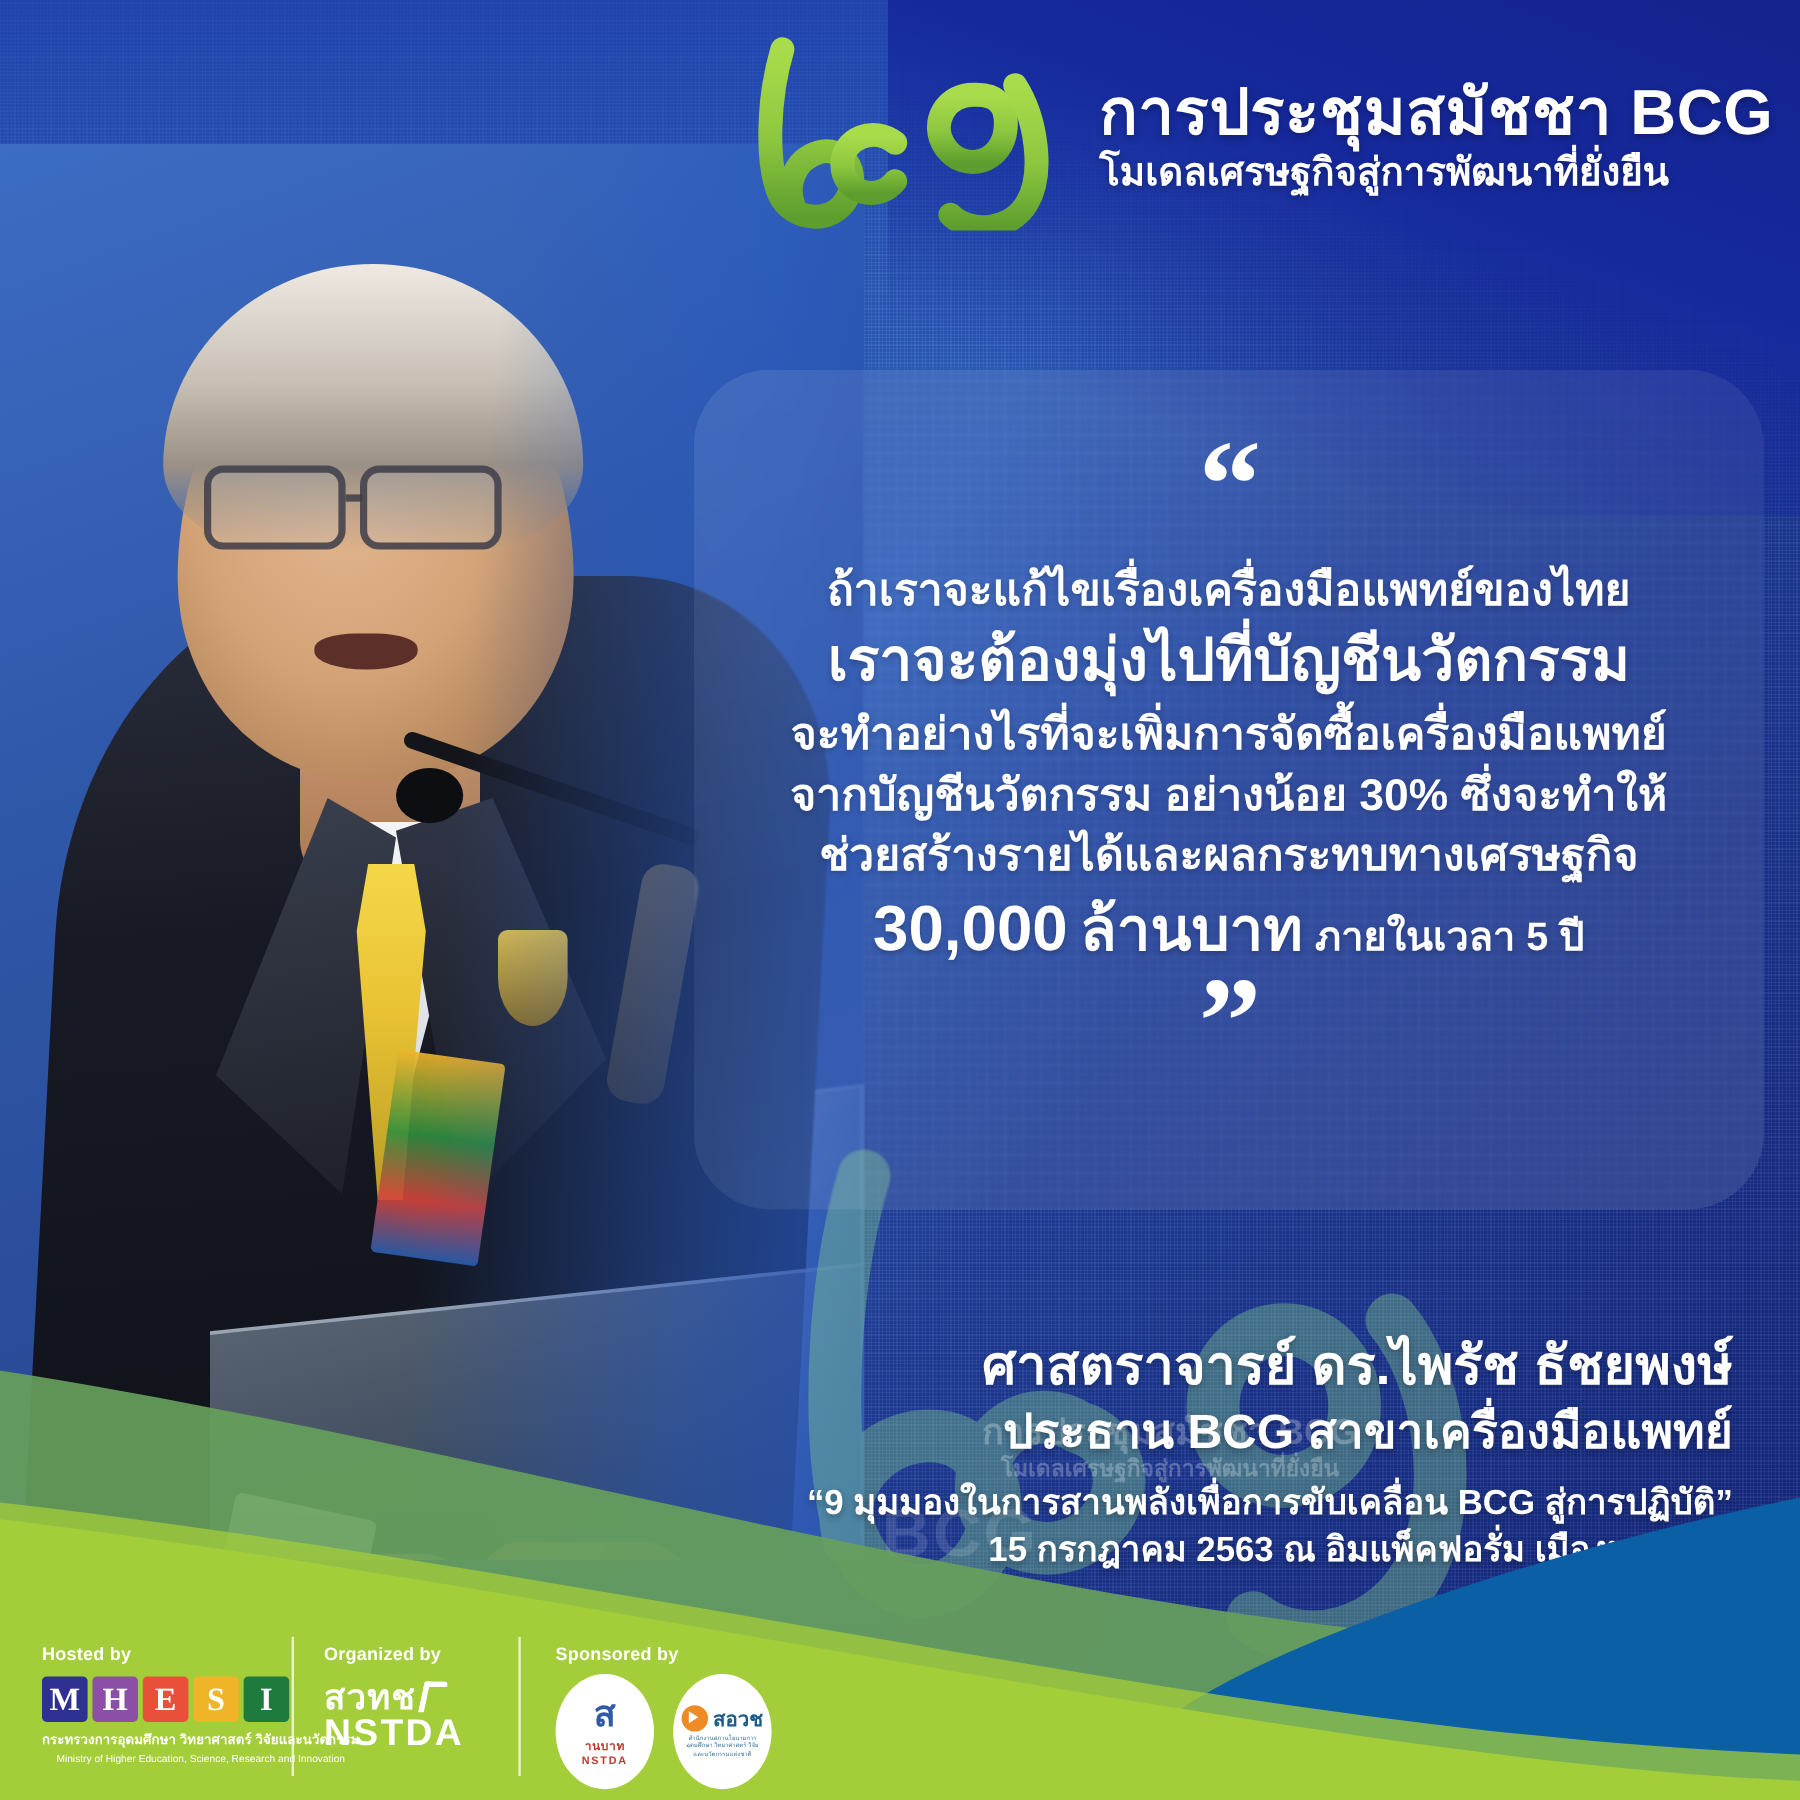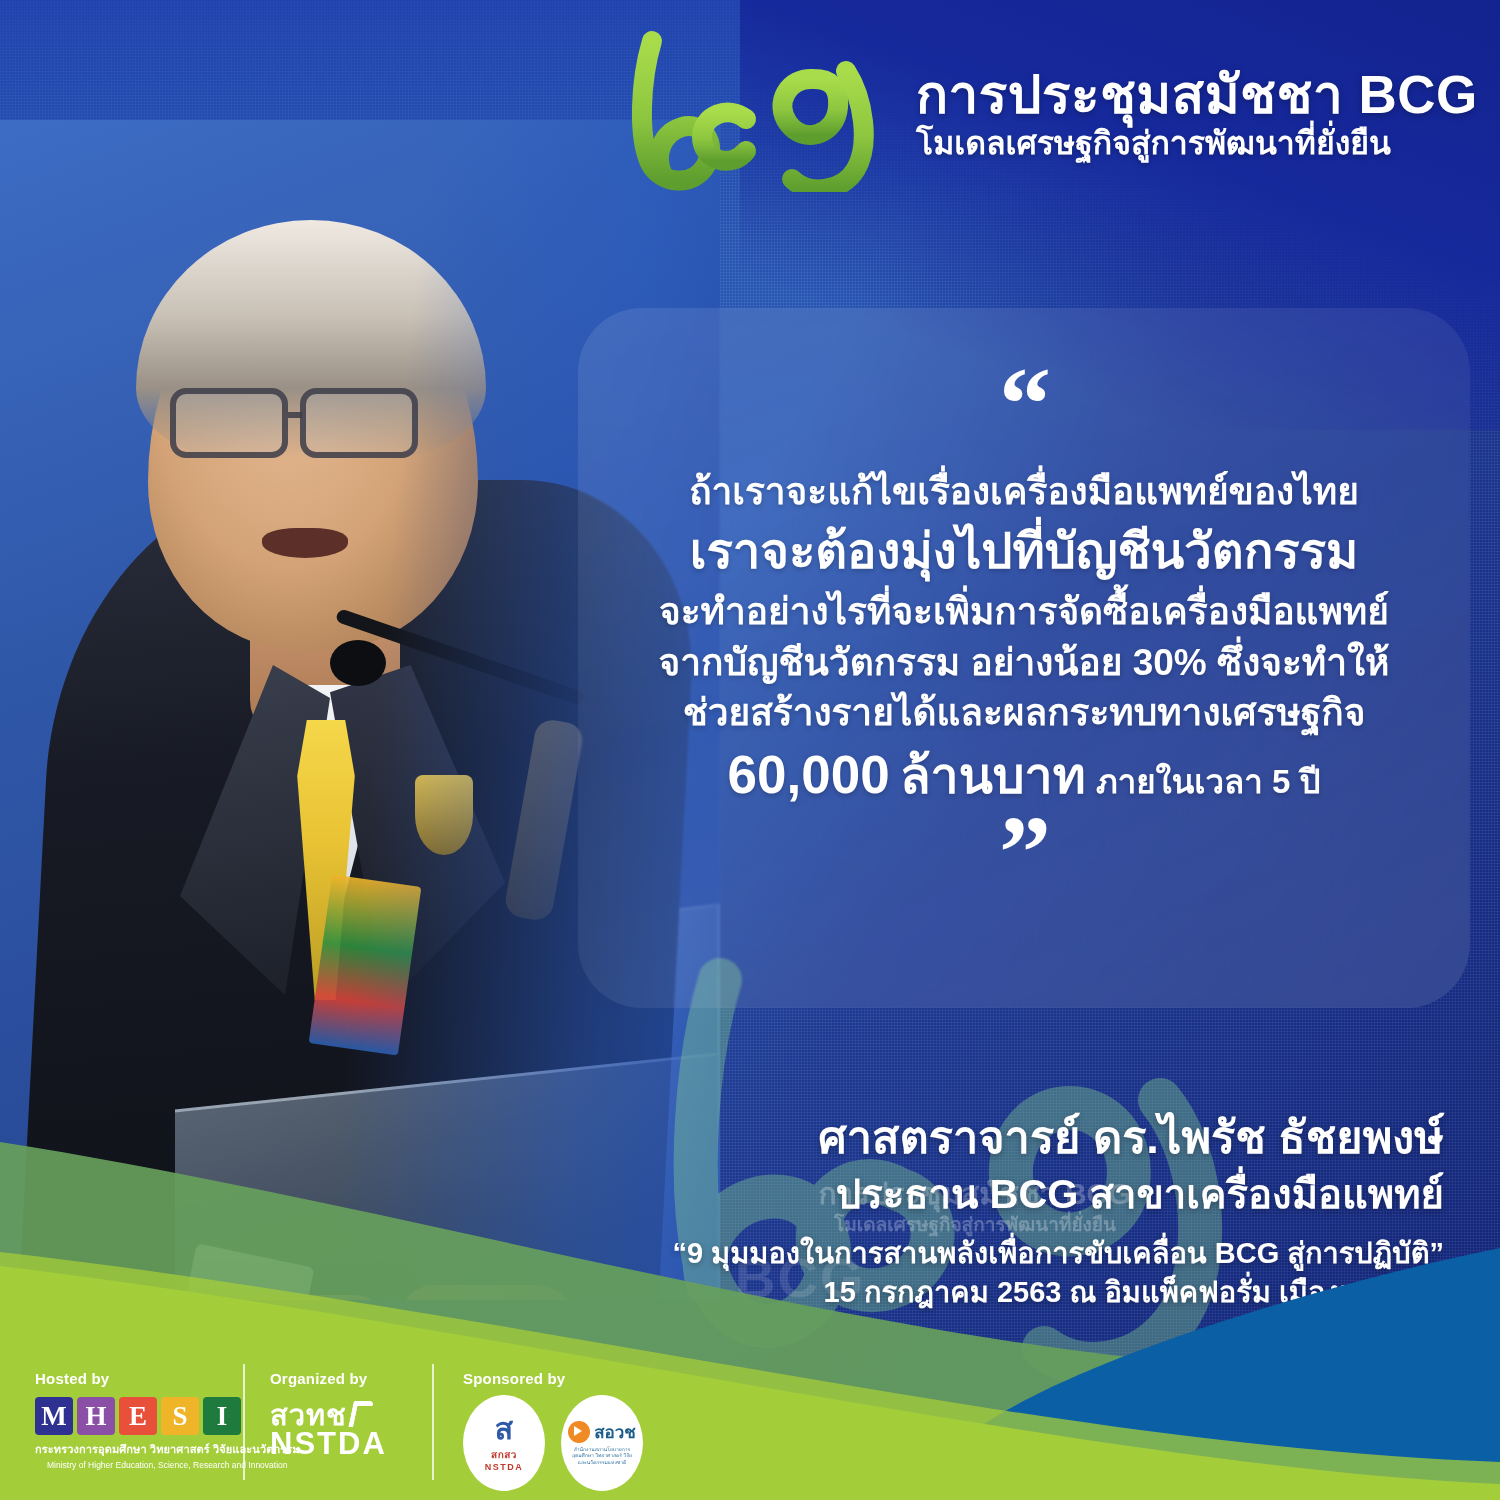--- a/index.html
+++ b/index.html
@@ -382,21 +382,21 @@
   <div class="quote-card">
     <div class="quote-inner">
       <div class="qmark qmark-open">“</div>
       <div class="quote-lines">
         <div class="ql normal">ถ้าเราจะแก้ไขเรื่องเครื่องมือแพทย์ของไทย</div>
         <div class="ql big">เราจะต้องมุ่งไปที่บัญชีนวัตกรรม</div>
         <div class="ql normal">จะทำอย่างไรที่จะเพิ่มการจัดซื้อเครื่องมือแพทย์</div>
         <div class="ql normal">จากบัญชีนวัตกรรม อย่างน้อย 30% ซึ่งจะทำให้</div>
         <div class="ql normal">ช่วยสร้างรายได้และผลกระทบทางเศรษฐกิจ</div>
         <div class="ql amount">
-          <span class="num">60,000</span>
+          <span class="num">30,000</span>
           <span class="unit">ล้านบาท</span>
           <span class="tail">ภายในเวลา 5 ปี</span>
         </div>
       </div>
       <div class="qmark qmark-close">”</div>
     </div>
   </div>
 
   <div class="attrib">
     <div class="at-name">ศาสตราจารย์ ดร.ไพรัช ธัชยพงษ์</div>
@@ -443,21 +443,21 @@
       </div>
     </div>
 
     <div class="f-div" style="left:432px;"></div>
 
     <div class="f-col" style="left:463px;">
       <div class="f-label">Sponsored by</div>
       <div class="sp-wrap">
         <div class="sp-circle">
           <div class="tsri-glyph">ส</div>
-          <div class="tsri-th">สกสว</div>
+          <div class="tsri-th">านบาท</div>
           <div class="tsri-en">NSTDA</div>
         </div>
         <div class="sp-circle">
           <div class="sovo-row">
             <div class="sovo-mark"></div>
             <div class="sovo-th">สอวช</div>
           </div>
           <div class="sovo-sub">สำนักงานสภานโยบายการอุดมศึกษา วิทยาศาสตร์ วิจัยและนวัตกรรมแห่งชาติ</div>
         </div>
       </div>

